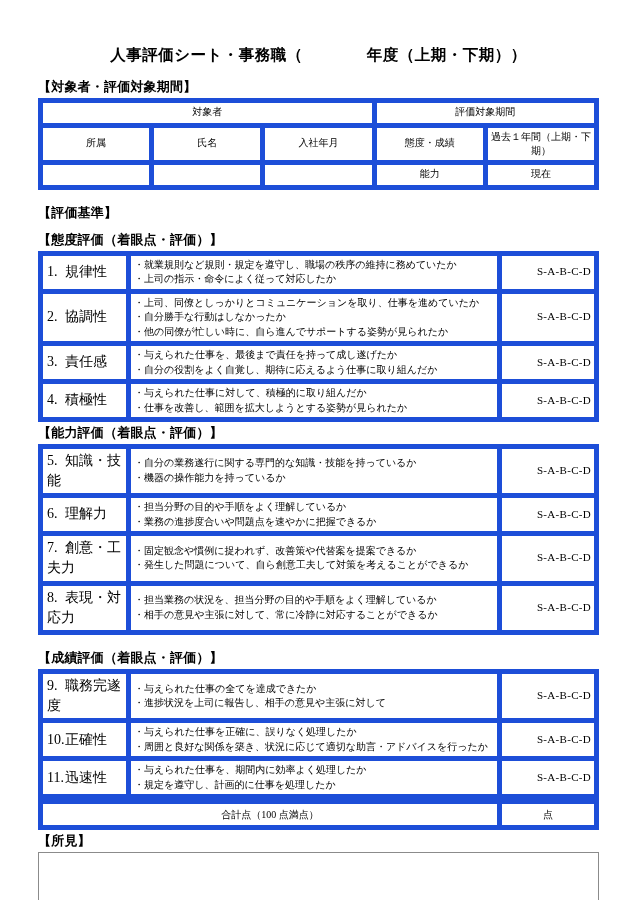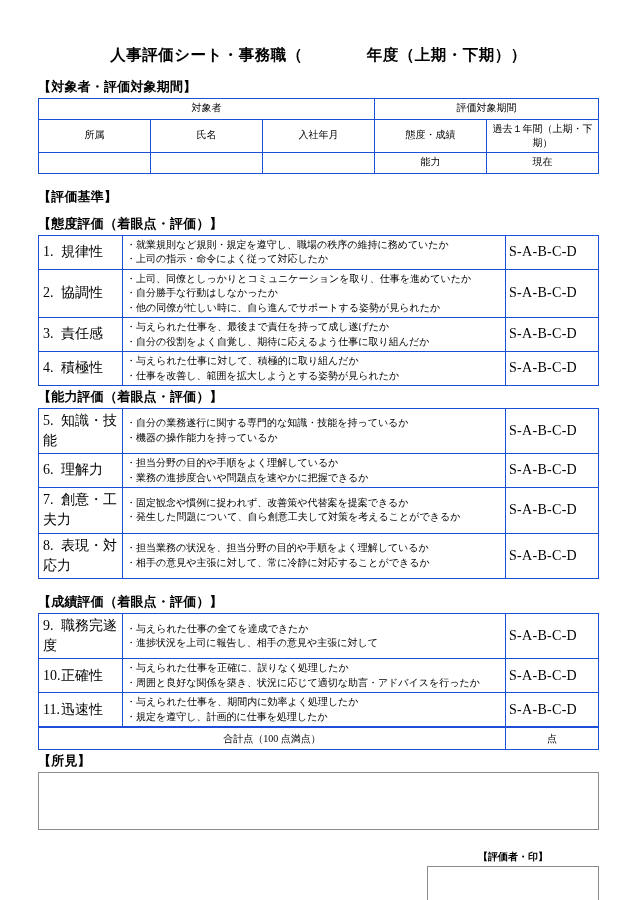--- a/index.html
+++ b/index.html
@@ -39,21 +39,21 @@
     padding: 1px 0 1px 0;
     letter-spacing: 0.2px;
   }
 
   table.grid {
     width: 100%;
     border-collapse: collapse;
     table-layout: fixed;
   }
   table.grid td {
-    border: 1px solid #1d4ed8;
+    border: 5px solid #1d4ed8;
     font-size: 10px;
     padding: 2px 3px;
     vertical-align: middle;
     line-height: 1.45;
   }
   .ctr { text-align: center; }
 
   
   .tbl-target td { height: 16px; }
   .tbl-target .wrap { line-height: 1.4; }
@@ -79,22 +79,22 @@
   .tbl-eval .c-num .n { display: inline-block; width: 18px; }
   .tbl-eval .c-points {
     font-size: 10px;
   }
   .tbl-eval .c-points .pt {
     display: block;
     white-space: nowrap;
   }
   .tbl-eval .c-rating {
     width: 86px;
-    text-align: left;
-    font-size: 14px;
+    text-align: right;
+    font-size: 11px;
     letter-spacing: 0.3px;
     white-space: nowrap;
   }
 
   .gap-sm { height: 6px; }
   .gap-md { height: 12px; }
 
   
   .tbl-total td { height: 17px; font-size: 10px; }
   .tbl-total .c-label { text-align: center; }

